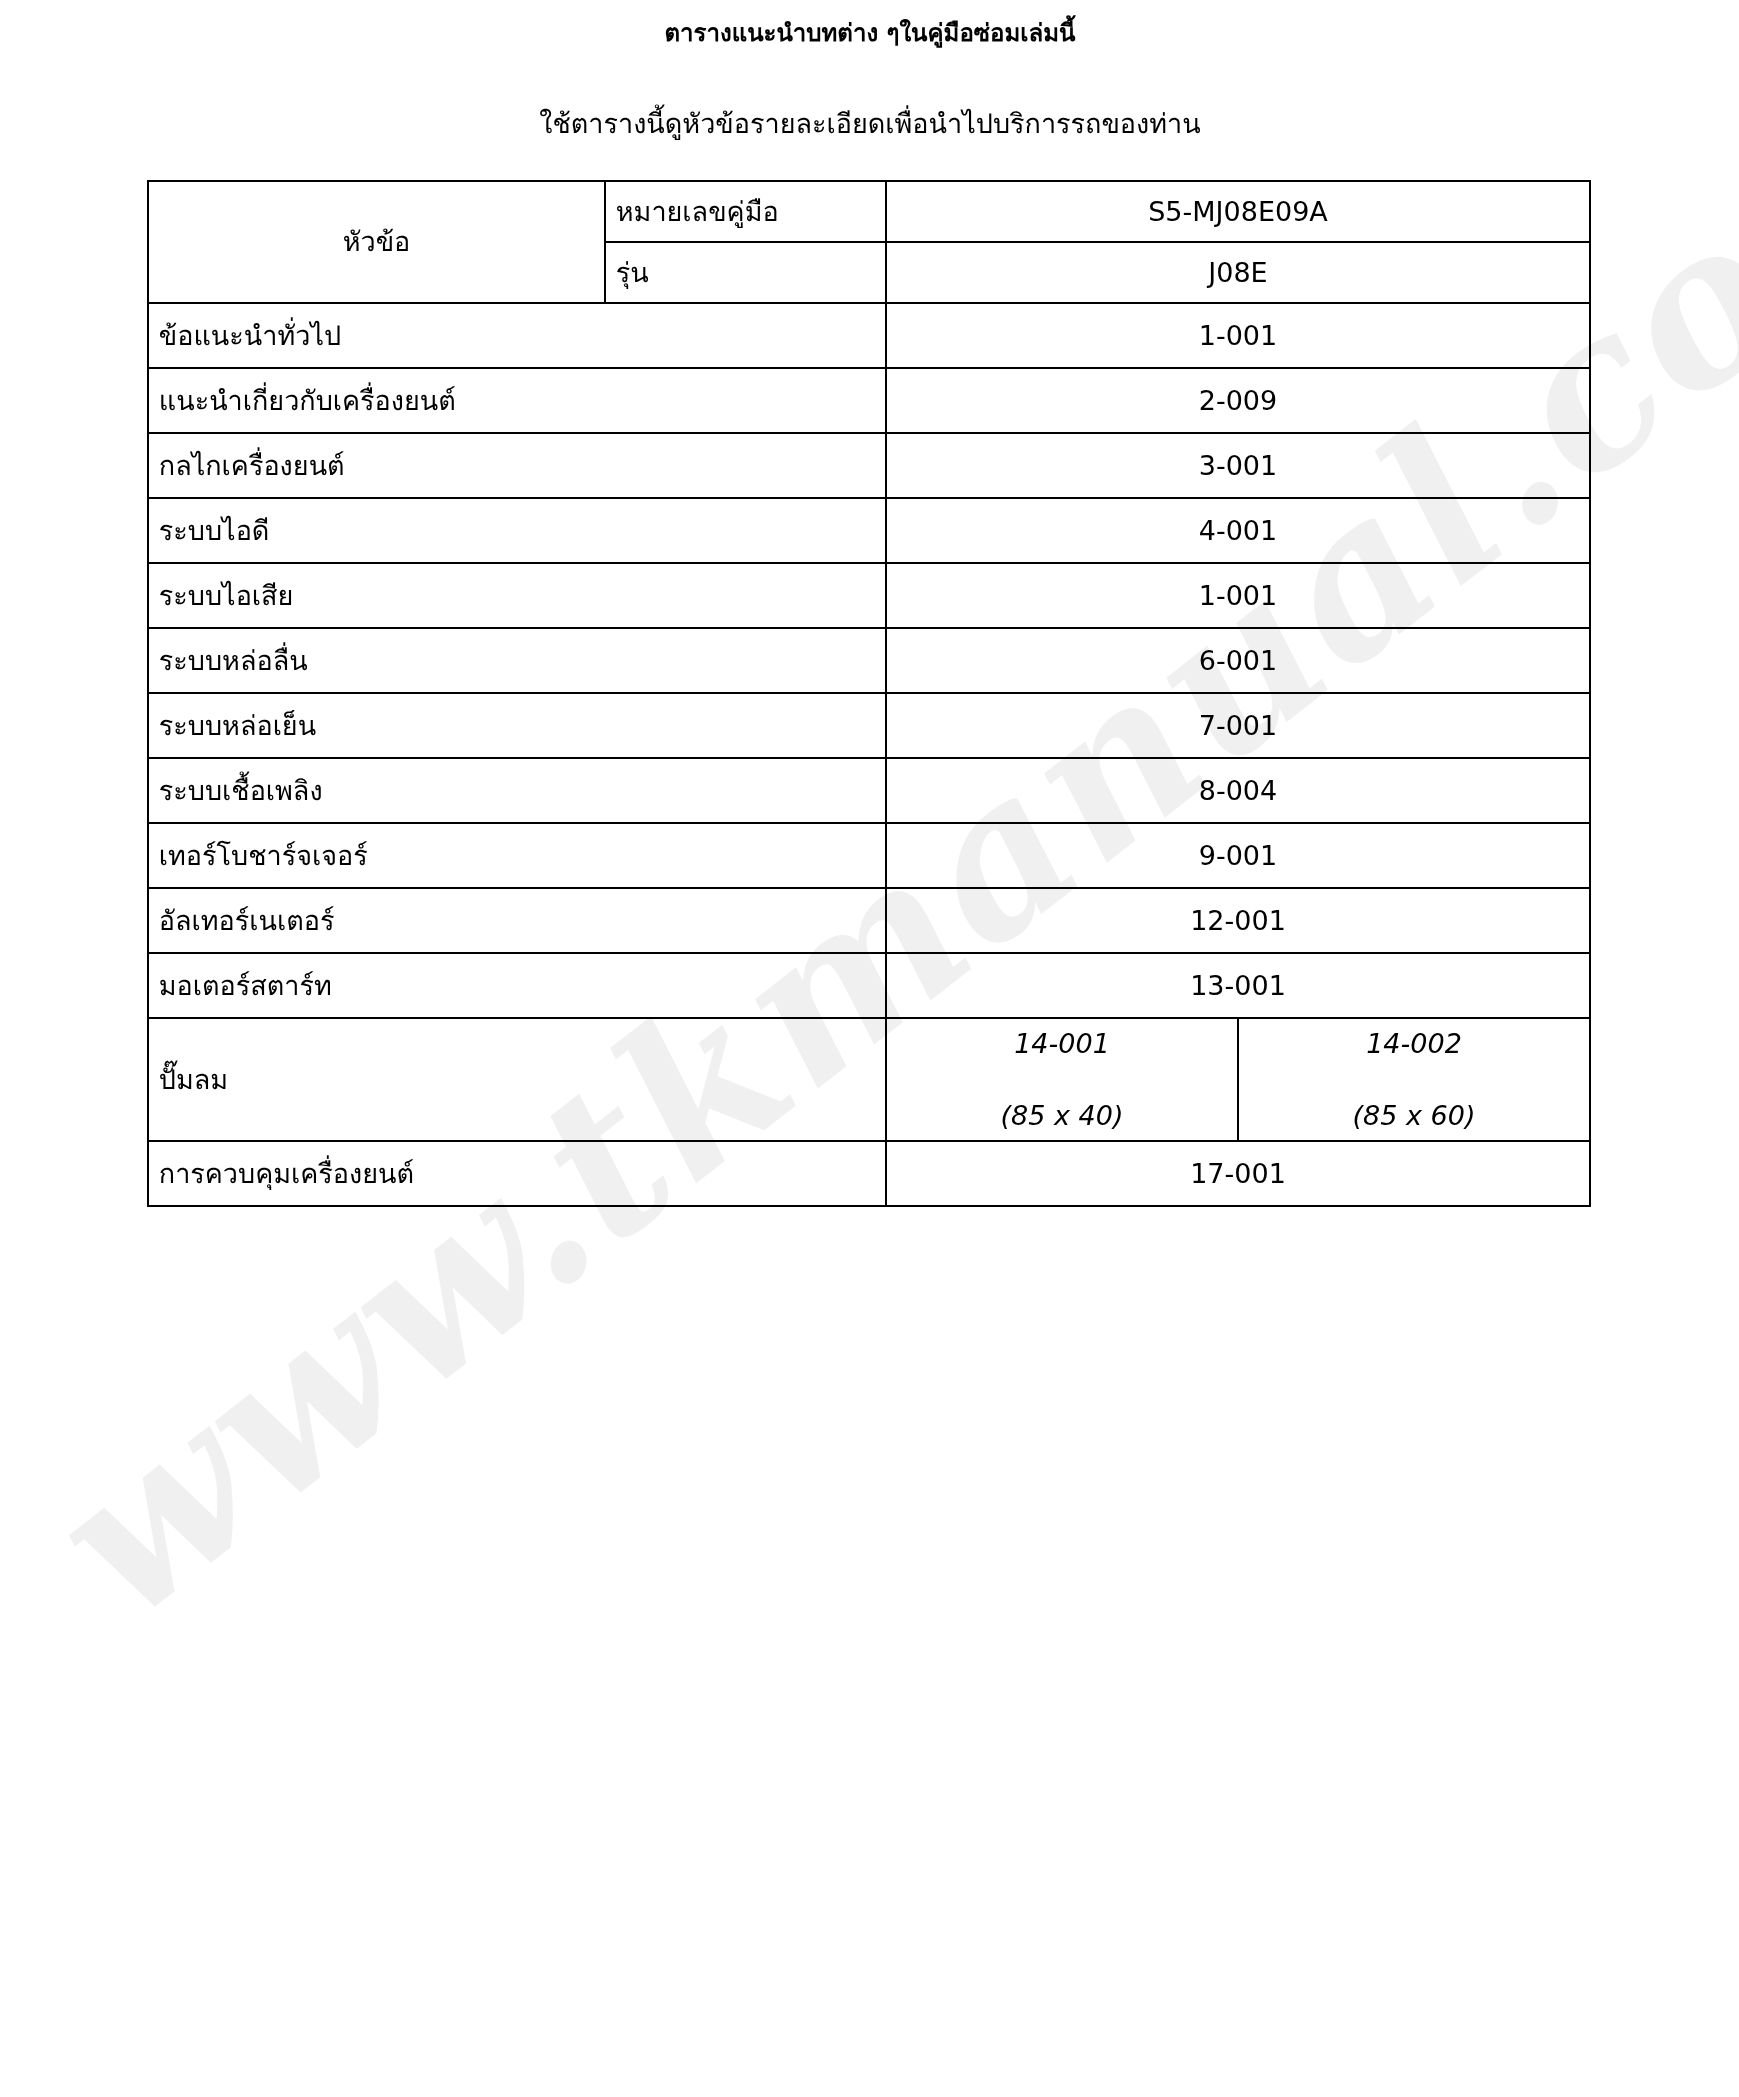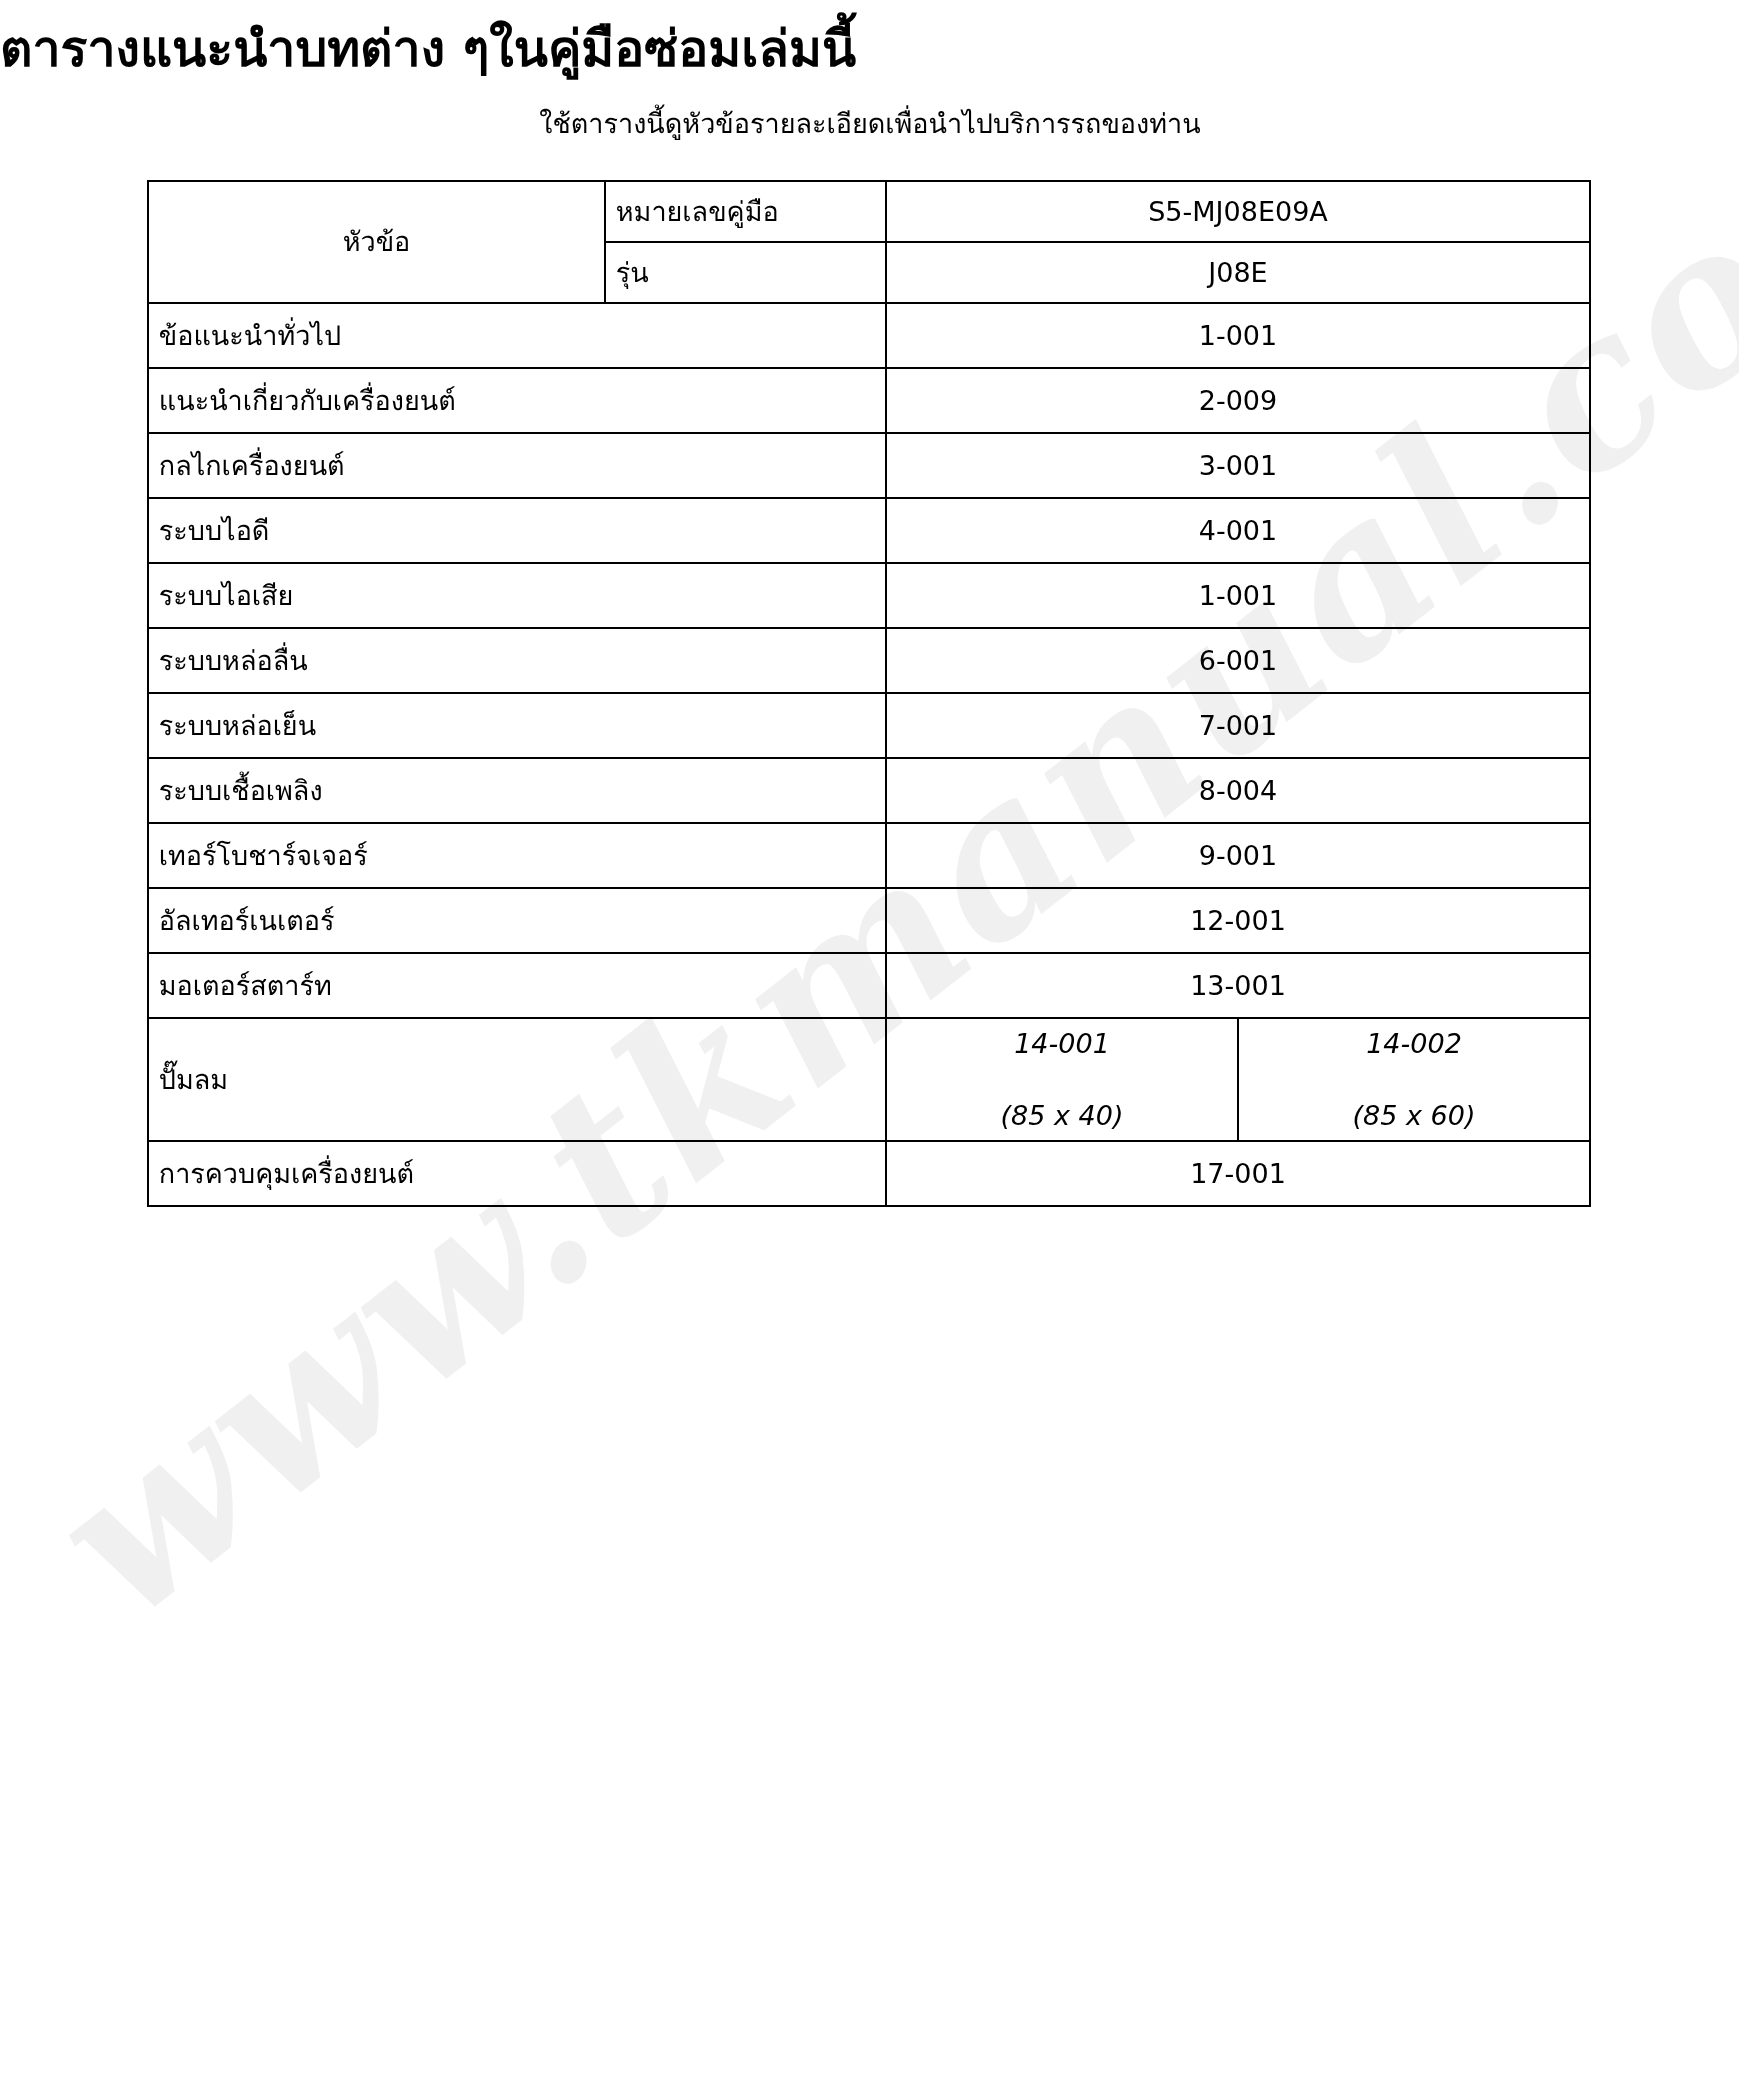--- a/index.html
+++ b/index.html
@@ -47,21 +47,22 @@
     z-index: 2;
     width: 1740px;
     height: 2097px;
   }
 
   #doc-title {
     position: absolute;
     left: 0;
     top: 18px;
     width: 1740px;
-    font-size: 50px;
+    text-align: center;
+    font-size: 24px;
     font-weight: 700;
     line-height: 1.25;
   }
   #doc-subtitle {
     position: absolute;
     left: 0;
     top: 107px;
     width: 1740px;
     text-align: center;
     font-size: 27px;

